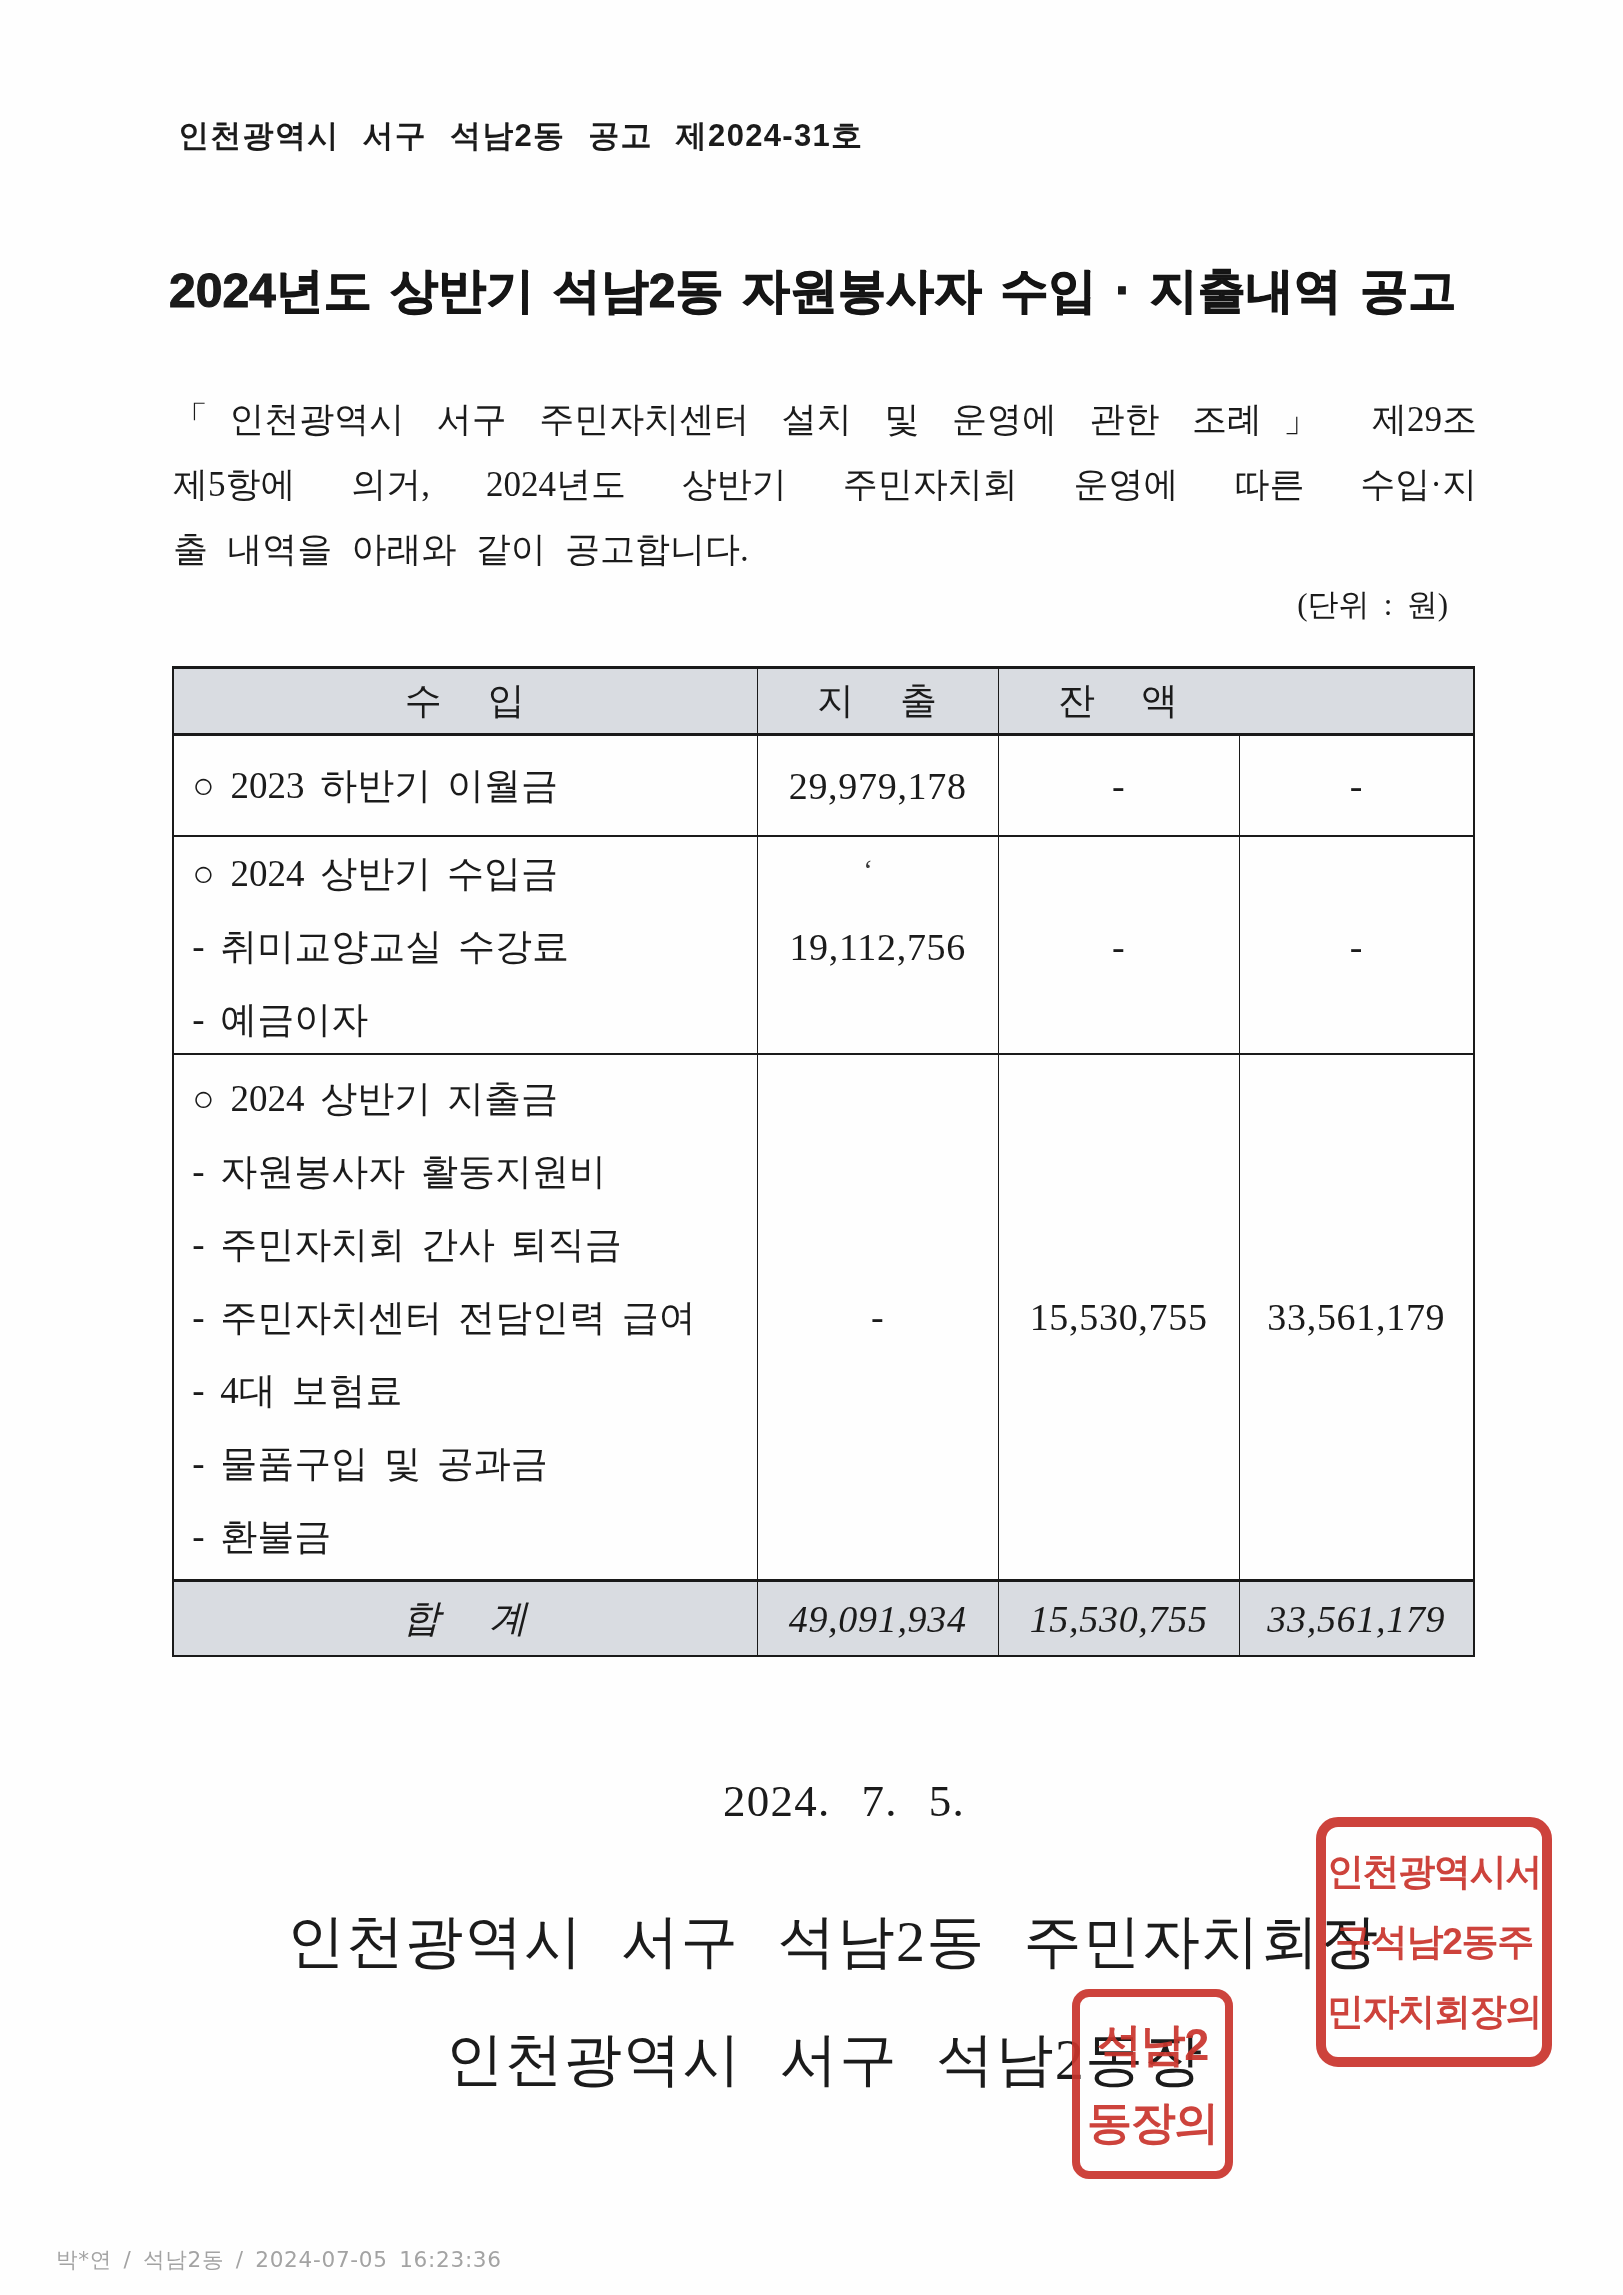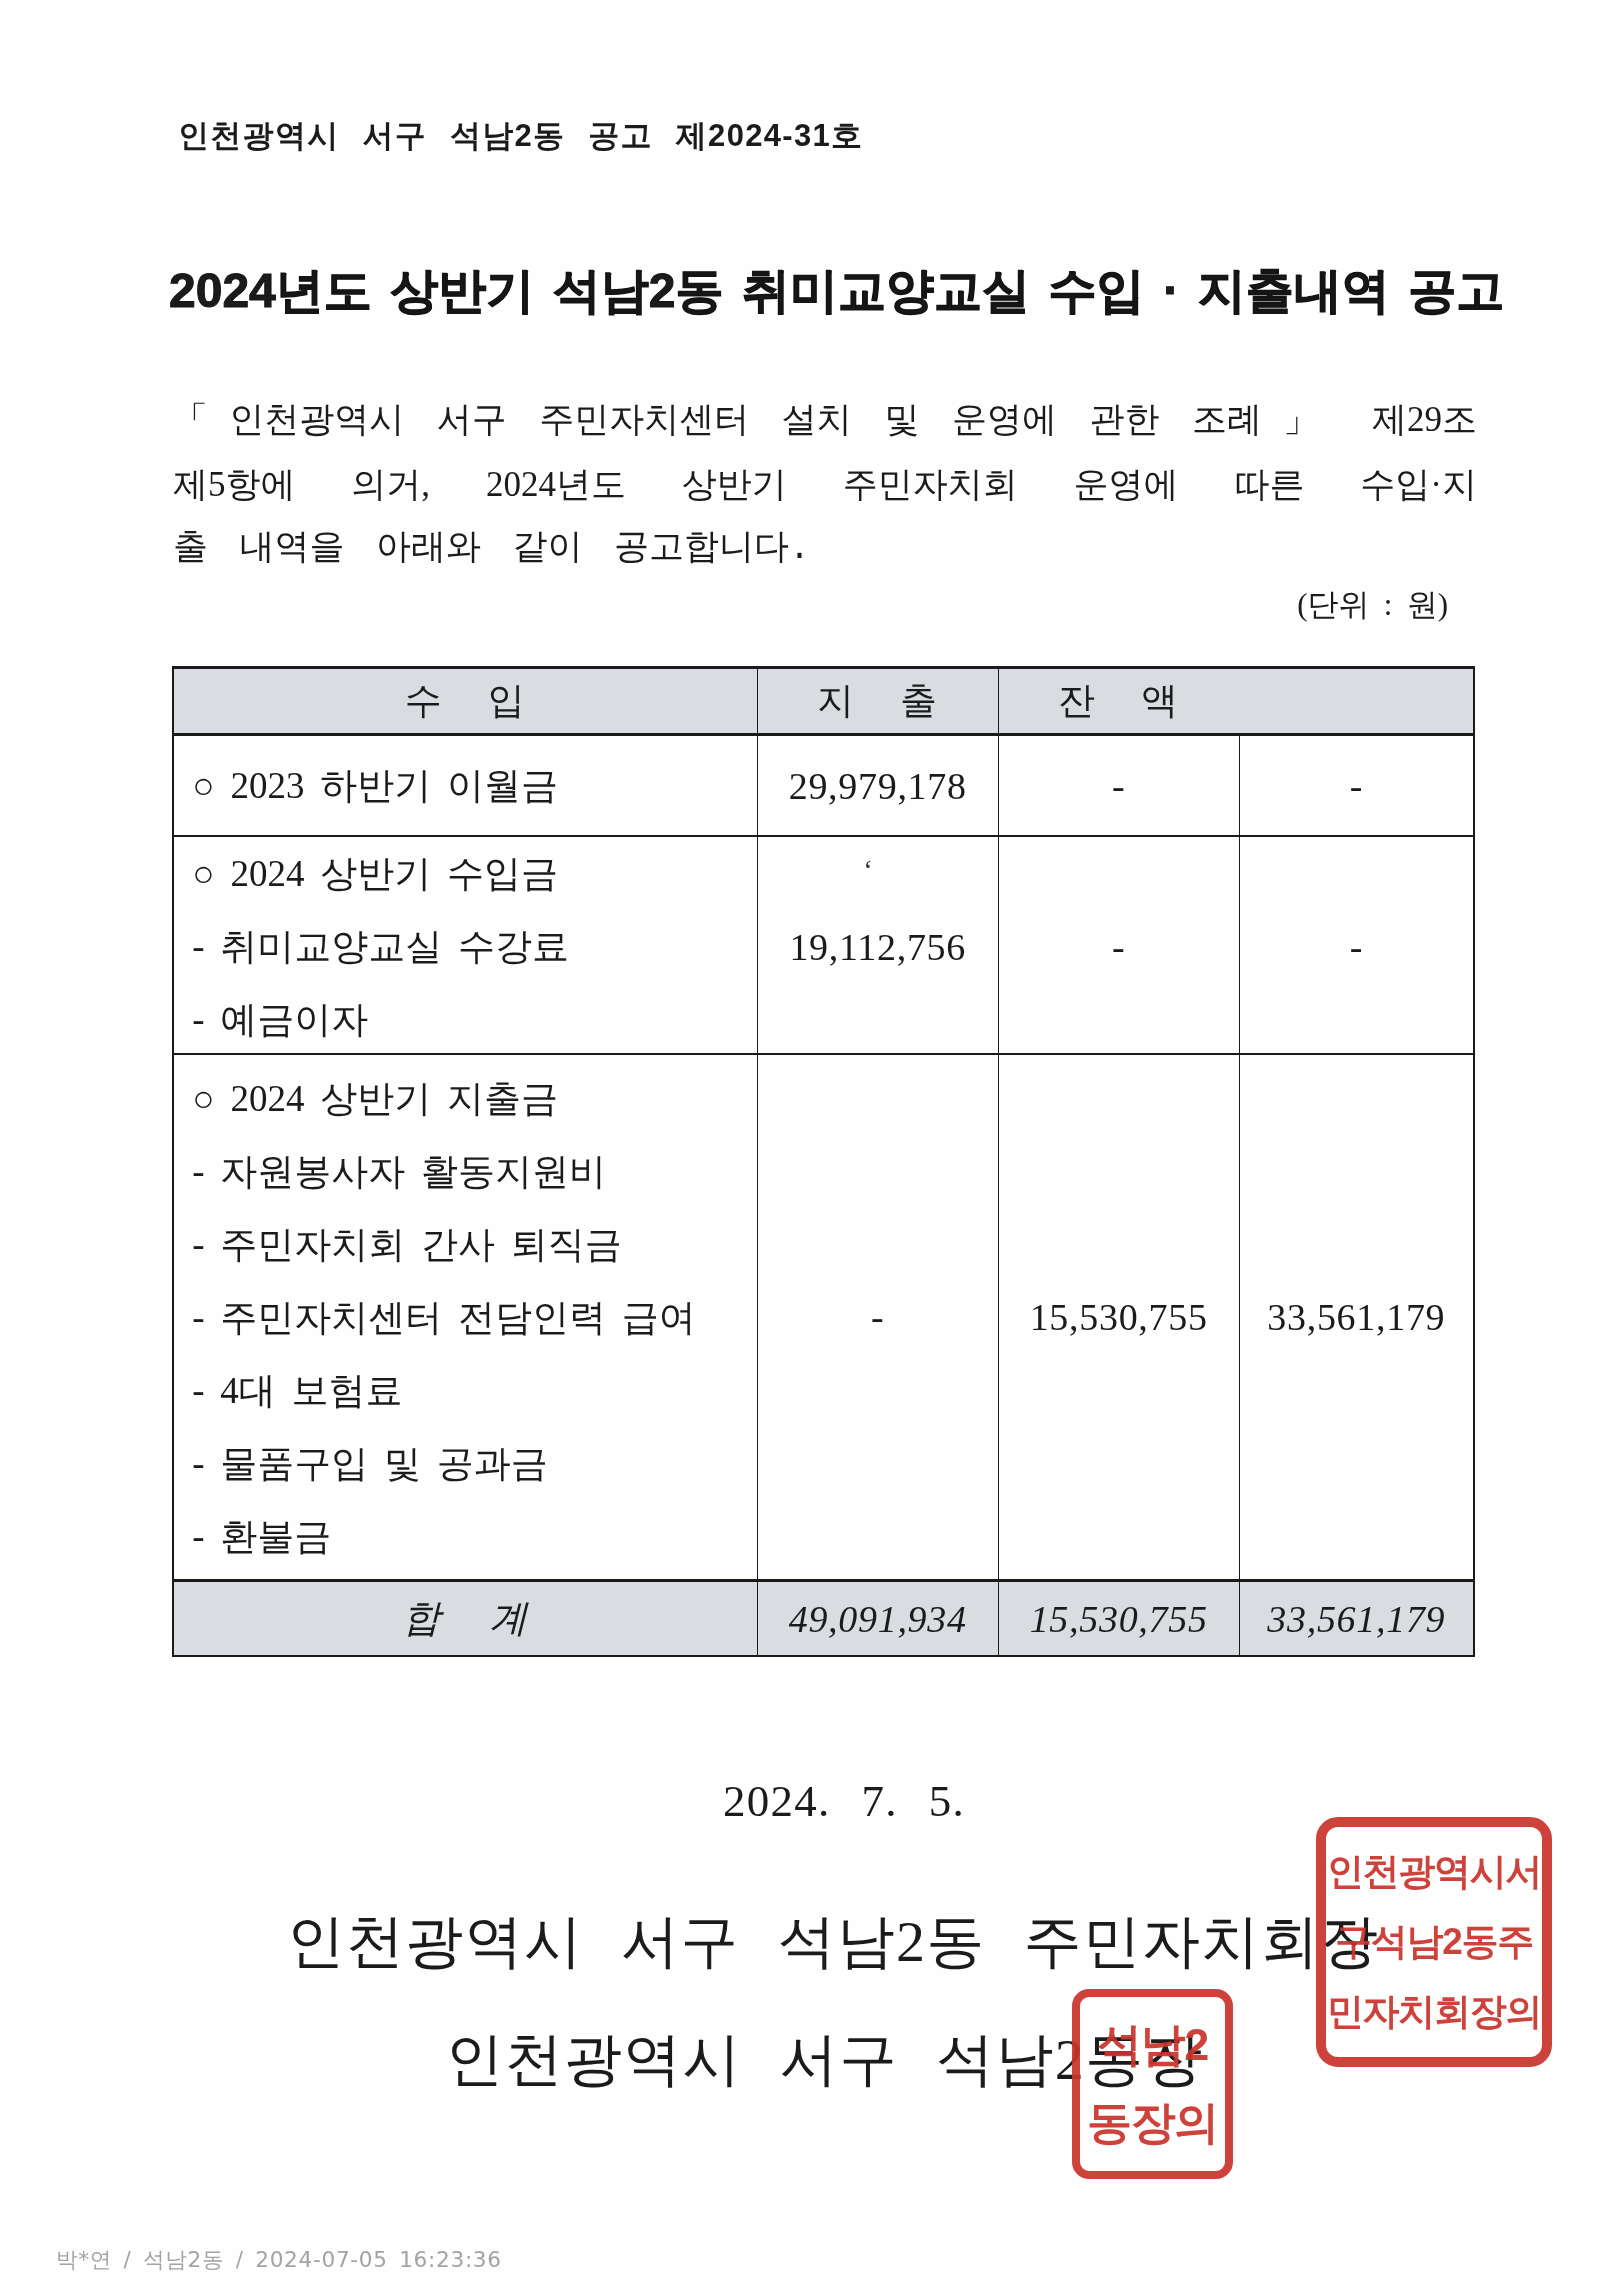--- a/index.html
+++ b/index.html
@@ -17,21 +17,21 @@
     position:absolute;left:169px;top:259px;width:1299px;
     font-family:"Liberation Sans", sans-serif;font-weight:900;font-size:48px;
     letter-spacing:0px;word-spacing:5.2px;white-space:nowrap;
     -webkit-text-stroke:1px #141414;
   }
   .paragraph{
     position:absolute;left:173px;top:387px;width:1304px;
     font-size:35px;line-height:65px;
   }
   .paragraph .p-line{text-align:justify;text-align-last:justify;word-spacing:2.6px;}
-  .paragraph .p-line.last{text-align:center;text-align-last:left;word-spacing:10.5px;font-family:Liberation Mono, monospace;}
+  .paragraph .p-line.last{text-align:center;text-align-last:left;word-spacing:10.5px;}
   .unit-note{
     position:absolute;top:584px;right:175px;font-size:31px;word-spacing:6.5px;
   }
   
   .notice-table{
     position:absolute;left:172px;top:666px;width:1299px;
     border:2px solid #1a1a1a;border-top-width:3.9px;
   }
   .t-row{display:grid;grid-template-columns:44.86% 18.55% 18.55% 1fr;}
   .t-row > div{border-left:1.3px solid #1a1a1a;min-width:0;}
@@ -94,21 +94,21 @@
     color:var(--footer-gray);letter-spacing:0.7px;word-spacing:3.9px;
   }
 </style>
 </head>
 <body>
 
 <div class="page" style="--band-bg: #d9dce1; --ink: #1b1b1b; --seal-red: #c9342c; --footer-gray: #a3a3a3;">
 
   <div class="doc-number">인천광역시 서구 석남2동 공고 제2024-31호</div>
 
-  <div class="title">2024년도 상반기 석남2동 취미교양교실 수입 · 지출내역 공고</div>
+  <div class="title">2024년도 상반기 석남2동 자원봉사자 수입 · 지출내역 공고</div>
 
   <div class="paragraph">
     <div class="p-line">「인천광역시 서구 주민자치센터 설치 및 운영에 관한 조례」 제29조</div>
     <div class="p-line">제5항에 의거, 2024년도 상반기 주민자치회 운영에 따른 수입·지</div>
     <div class="p-line last">출 내역을 아래와 같이 공고합니다.</div>
   </div>
 
   <div class="unit-note">(단위 : 원)</div>
 
   <div class="notice-table">

